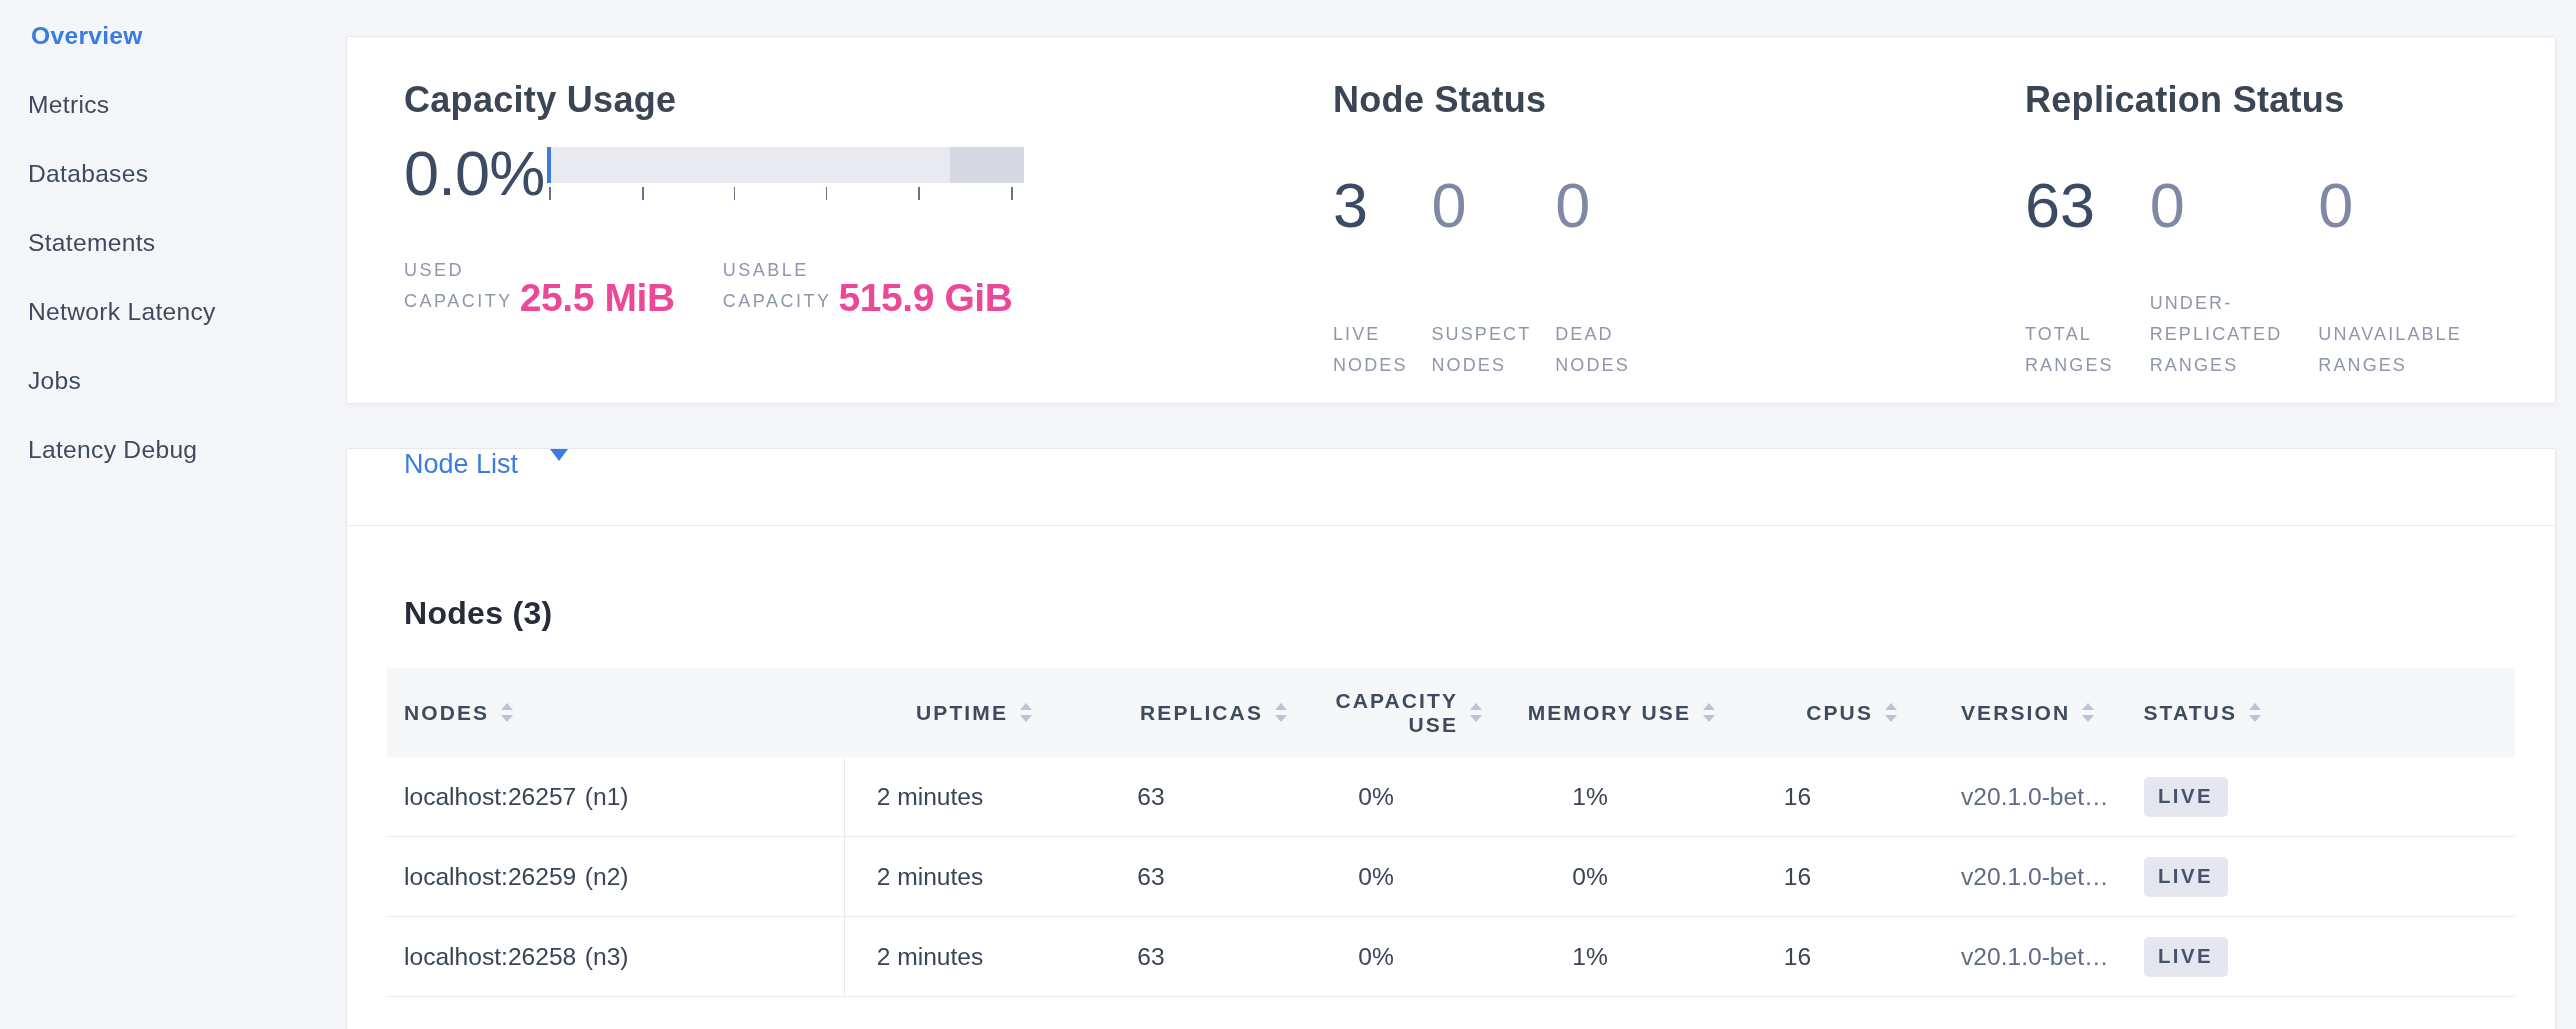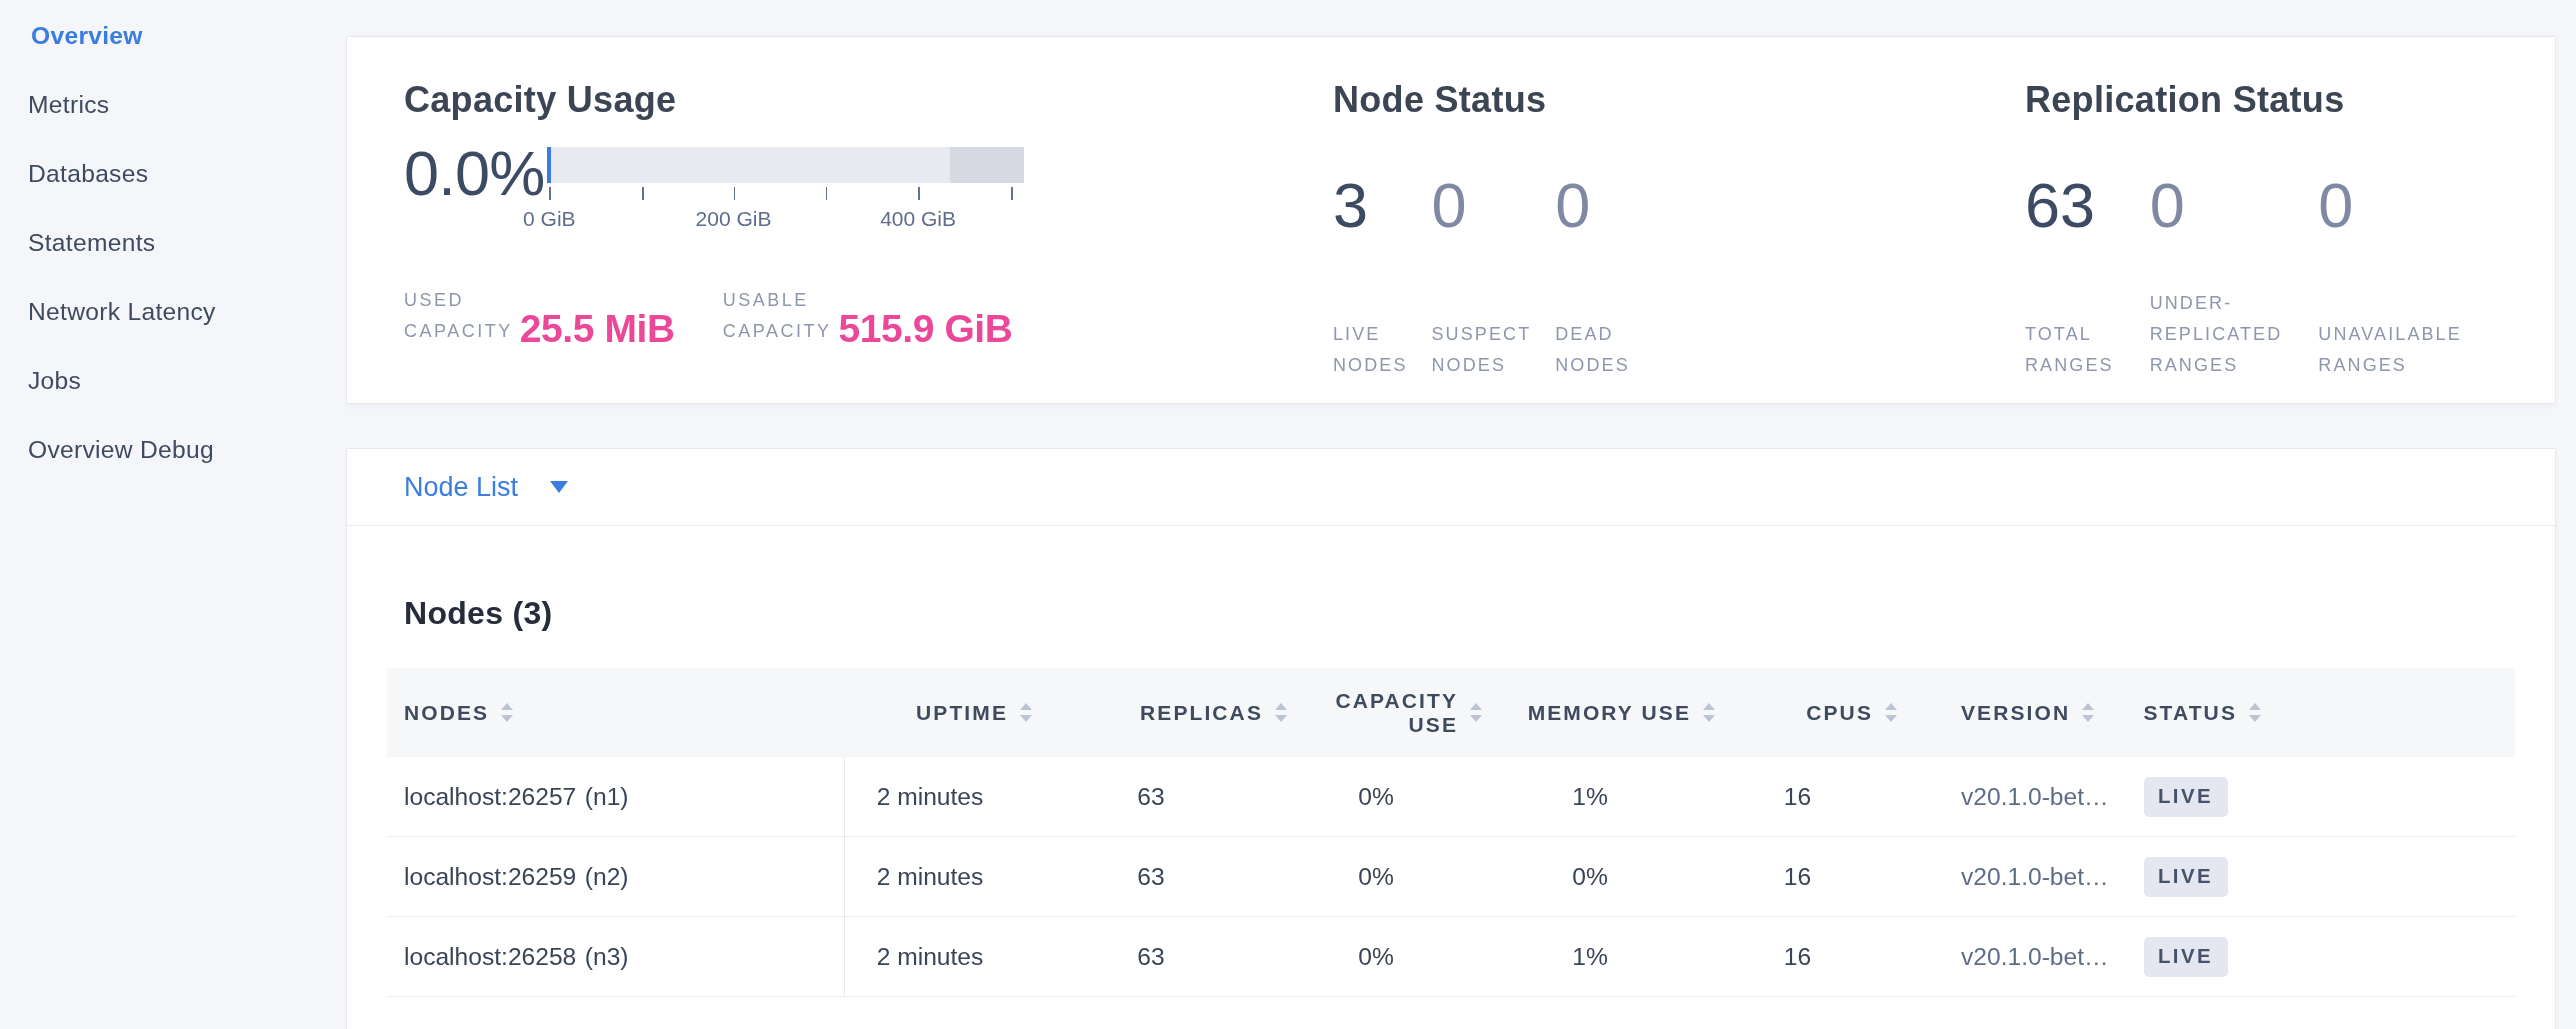--- a/index.html
+++ b/index.html
@@ -78,21 +78,21 @@
   .stat-value{font-size:63px; font-weight:500; line-height:53px; color:var(--number-dark);}
   .stat.muted .stat-value{color:var(--number-muted);}
   .stat-label{
     font-size:18px; letter-spacing:2.1px; color:var(--label-gray);
     white-space:pre-line; line-height:31px;
   }
 
   
   .nodes-card{margin-top:44px; min-height:558px; padding-bottom:37px;}
   .nodelist-bar{
-    height:77px; display:flex; align-items:center; padding-left:57px;
+    height:77px; display:flex; padding-left:57px;
     border-bottom:1.7px solid var(--divider); cursor:pointer;
   }
   .nodelist-label{color:var(--accent-blue); font-size:27px; font-weight:500;}
   .caret-down{
     width:0; height:0; margin-left:32px;
     border-left:9.3px solid transparent; border-right:9.3px solid transparent;
     border-top:12px solid var(--accent-blue);
   }
   .nodes-section{padding:37px 40px 0;}
   .nodes-title{font-size:32px; font-weight:600; color:#262c39; margin-left:17px; letter-spacing:0.3px;margin-top:32px;}
@@ -135,21 +135,21 @@
 </head>
 <body>
 
 <nav class="sidebar">
   <div class="nav-item active">Overview</div>
   <div class="nav-item">Metrics</div>
   <div class="nav-item">Databases</div>
   <div class="nav-item">Statements</div>
   <div class="nav-item">Network Latency</div>
   <div class="nav-item">Jobs</div>
-  <div class="nav-item">Overview Debug</div>
+  <div class="nav-item">Latency Debug</div>
 </nav>
 
 <div class="main">
 
   <section class="card summary">
 
     <div class="sec sec-capacity">
       <h2>Capacity Usage</h2>
       <div class="cap-row">
         <div class="cap-percent">0.0%</div>
@@ -159,25 +159,20 @@
             <div class="bar-other"></div>
           </div>
           <div class="ticks">
               <i></i>
               <i></i>
               <i></i>
               <i></i>
               <i></i>
               <i></i>
             </div>
-          <div class="tick-labels">
-            <span>0 GiB</span>
-            <span>200 GiB</span>
-            <span>400 GiB</span>
-          </div>
         </div>
       </div>
       <div class="cap-metrics">
         <div class="metric">
           <div class="metric-label">USED
 CAPACITY</div>
           <div class="metric-value">25.5 MiB</div>
         </div>
         <div class="metric">
           <div class="metric-label">USABLE

